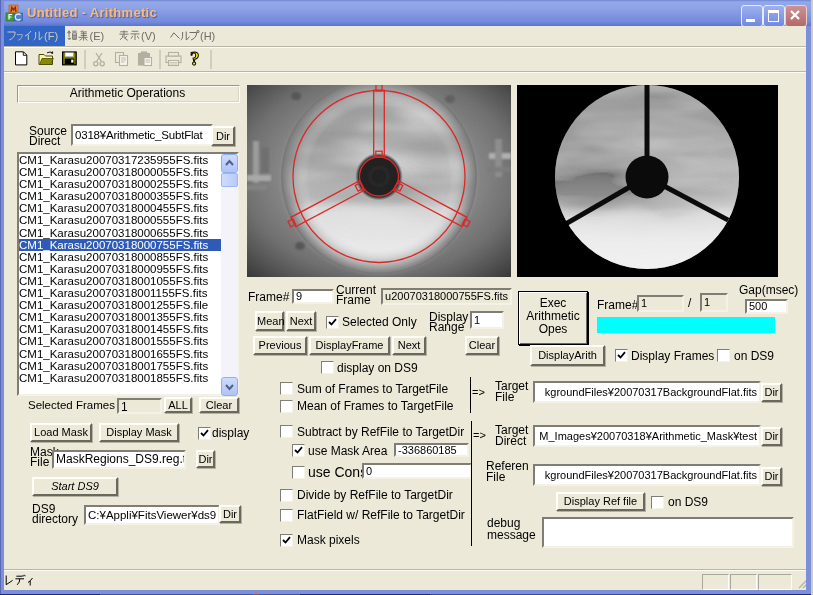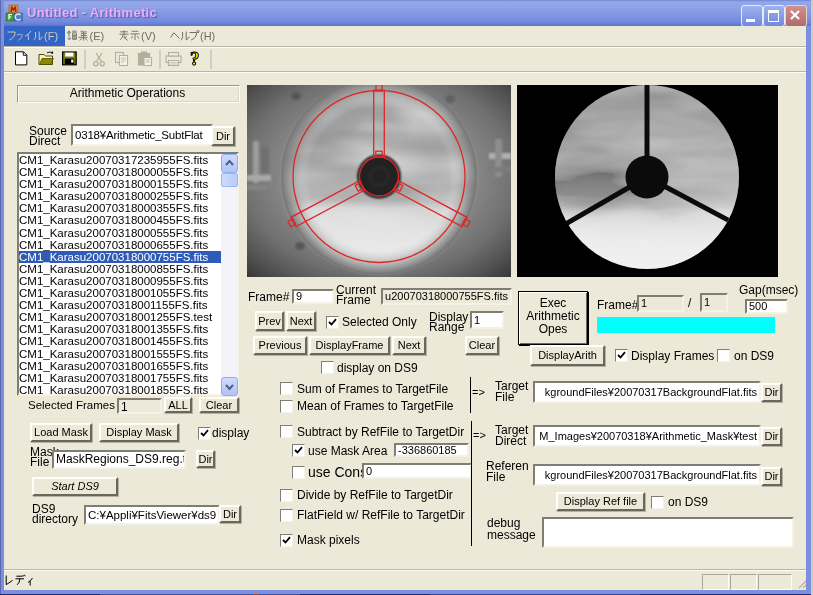--- a/index.html
+++ b/index.html
@@ -2,21 +2,21 @@
 <html><head><meta charset="utf-8">
 <style>
 html,body{margin:0;padding:0;}
 body{width:813px;height:595px;overflow:hidden;font-family:"Liberation Sans",sans-serif;}
 #scr{position:absolute;left:0;top:0;width:813px;height:595px;background:#1b2a7a;}
 #win{position:absolute;left:0;top:0;width:811px;height:594px;}
 .abs{position:absolute;}
 
 #titlebar{left:0;top:0;width:811px;height:26px;
  background:linear-gradient(#6e84cf 0%,#93a8e9 7%,#8ea4e7 28%,#8096e2 58%,#7389dc 84%,#647bd1 95%,#5a71c8 100%);}
-#titletxt{left:27px;top:5px;font-size:13px;font-weight:bold;color:#f0abfc;letter-spacing:0.3px;text-shadow:1px 1px 1px rgba(40,60,130,.6);}
+#titletxt{left:27px;top:5px;font-size:13px;font-weight:bold;color:#fdba74;letter-spacing:0.3px;text-shadow:1px 1px 1px rgba(40,60,130,.6);}
 .wbtn{top:5px;width:20px;height:20px;border-radius:3px;}
 #menubar{left:4px;top:26px;width:803px;height:20px;background:#ece9d8;}
 #toolbar{left:4px;top:48px;width:803px;height:23px;background:#ece9d8;}
 .etch{height:0;border-top:1px solid #b9b6a8;border-bottom:1px solid #fcfbf4;}
 #client{left:4px;top:73px;width:802px;height:497px;background:#ece9d8;}
 #statusbar{left:4px;top:571px;width:802px;height:19px;background:#ece9d8;}
 
 .bord{background:#7b8fdd;}
 
 .tb{background:#fff;border:2px solid;border-color:#7f7d74 #f4f2e6 #f4f2e6 #7f7d74;font-size:11px;color:#000;white-space:nowrap;overflow:hidden;line-height:14px;padding:0 2px;}
@@ -198,32 +198,31 @@
 <div class="abs" style="left:17px;top:85px;width:221px;height:16px;border:1px solid;border-color:#9a978a #fdfcf6 #fdfcf6 #9a978a;box-shadow:inset 1px 1px 0 #fdfcf6, inset -1px -1px 0 #d8d5c6;"></div>
 <div class="abs lbl" style="left:17px;top:88px;width:221px;text-align:center;font-size:12px;">Arithmetic Operations</div>
 <div class="abs lbl" style="left:29px;top:126px;font-size:12px;line-height:10px;">Source<br>Direct</div>
 <div class="abs tb" style="left:71px;top:124px;width:134px;height:18px;font-size:11.5px;line-height:18px;letter-spacing:-0.2px;">0318¥Arithmetic_SubtFlat</div>
 <div class="abs btn" style="left:211px;top:126px;width:20px;height:16px;line-height:16px;">Dir</div>
 
 <div class="abs tb" style="left:17px;top:152px;width:218px;height:240px;padding:0;"></div>
 <div class="abs" id="list" style="left:19px;top:154px;width:202px;height:240px;overflow:hidden;font-size:11.5px;line-height:12.1px;color:#000;">
         <div>CM1_Karasu20070317235955FS.fits</div>
         <div>CM1_Karasu20070318000055FS.fits</div>
-        <div>CM1_Karasu20070318000155FS.fits</div>
         <div>CM1_Karasu20070318000255FS.fits</div>
         <div>CM1_Karasu20070318000355FS.fits</div>
         <div>CM1_Karasu20070318000455FS.fits</div>
         <div>CM1_Karasu20070318000555FS.fits</div>
         <div>CM1_Karasu20070318000655FS.fits</div>
         <div style="background:#2f5bb8;color:#fff;margin-left:-2px;padding-left:2px;margin-right:-2px;">CM1_Karasu20070318000755FS.fits</div>
         <div>CM1_Karasu20070318000855FS.fits</div>
         <div>CM1_Karasu20070318000955FS.fits</div>
         <div>CM1_Karasu20070318001055FS.fits</div>
         <div>CM1_Karasu20070318001155FS.fits</div>
-        <div>CM1_Karasu20070318001255FS.test</div>
+        <div>CM1_Karasu20070318001255FS.file</div>
         <div>CM1_Karasu20070318001355FS.fits</div>
         <div>CM1_Karasu20070318001455FS.fits</div>
         <div>CM1_Karasu20070318001555FS.fits</div>
         <div>CM1_Karasu20070318001655FS.fits</div>
         <div>CM1_Karasu20070318001755FS.fits</div>
         <div>CM1_Karasu20070318001855FS.fits</div>
       </div>
 
 <div class="abs" id="sbar" style="left:221px;top:154px;width:17px;height:240px;background:#f4f3f9;">
  <div class="abs" style="left:0;top:0;width:15px;height:17px;background:linear-gradient(#cfdafe,#b1c3f5);border:1px solid #8cb0f8;border-radius:3px;">
@@ -427,21 +426,21 @@
   <g clip-path="url(#mclip2)">
             <rect x="0" y="0" width="261" height="192" filter="url(#grain)" opacity="0.06"></rect>
           </g>
  </g>
 </svg>
 
 <div class="abs lbl" style="left:248px;top:292px;font-size:12px;">Frame#</div>
 <div class="abs tb" style="left:292px;top:289px;width:34px;height:11px;font-size:11px;line-height:11px;">9</div>
 <div class="abs lbl" style="left:336px;top:285px;font-size:12px;line-height:10px;">Current<br>Frame</div>
 <div class="abs tb tbg" style="left:381px;top:288px;width:123px;height:13px;font-size:11px;line-height:13px;text-align:right;">u20070318000755FS.fits</div>
-<div class="abs btn" style="left:255px;top:311px;width:25px;height:16px;line-height:16px;">Prev</div>
+<div class="abs btn" style="left:255px;top:311px;width:25px;height:16px;line-height:16px;">Mean</div>
 <div class="abs btn" style="left:286px;top:311px;width:26px;height:16px;line-height:16px;">Next</div>
 <div class="abs cb" style="left:326px;top:316px;"></div>
 <svg class="abs" style="left:327px;top:317px" width="11" height="11" viewBox="0 0 11 11">
         <path d="M2 5 L4.5 7.5 L9 2.2" stroke="#000" stroke-width="1.8" fill="none"></path>
       </svg>
 <div class="abs lbl" style="left:342px;top:317px;font-size:12px;">Selected Only</div>
 <div class="abs lbl" style="left:429px;top:312px;font-size:12px;line-height:10px;">Display<br>Range</div>
 <div class="abs tb" style="left:470px;top:311px;width:26px;height:14px;font-size:11px;line-height:14px;">1</div>
 <div class="abs btn" style="left:253px;top:336px;width:50px;height:15px;line-height:15px;">Previous</div>
 <div class="abs btn" style="left:309px;top:336px;width:77px;height:15px;line-height:15px;">DisplayFrame</div>

